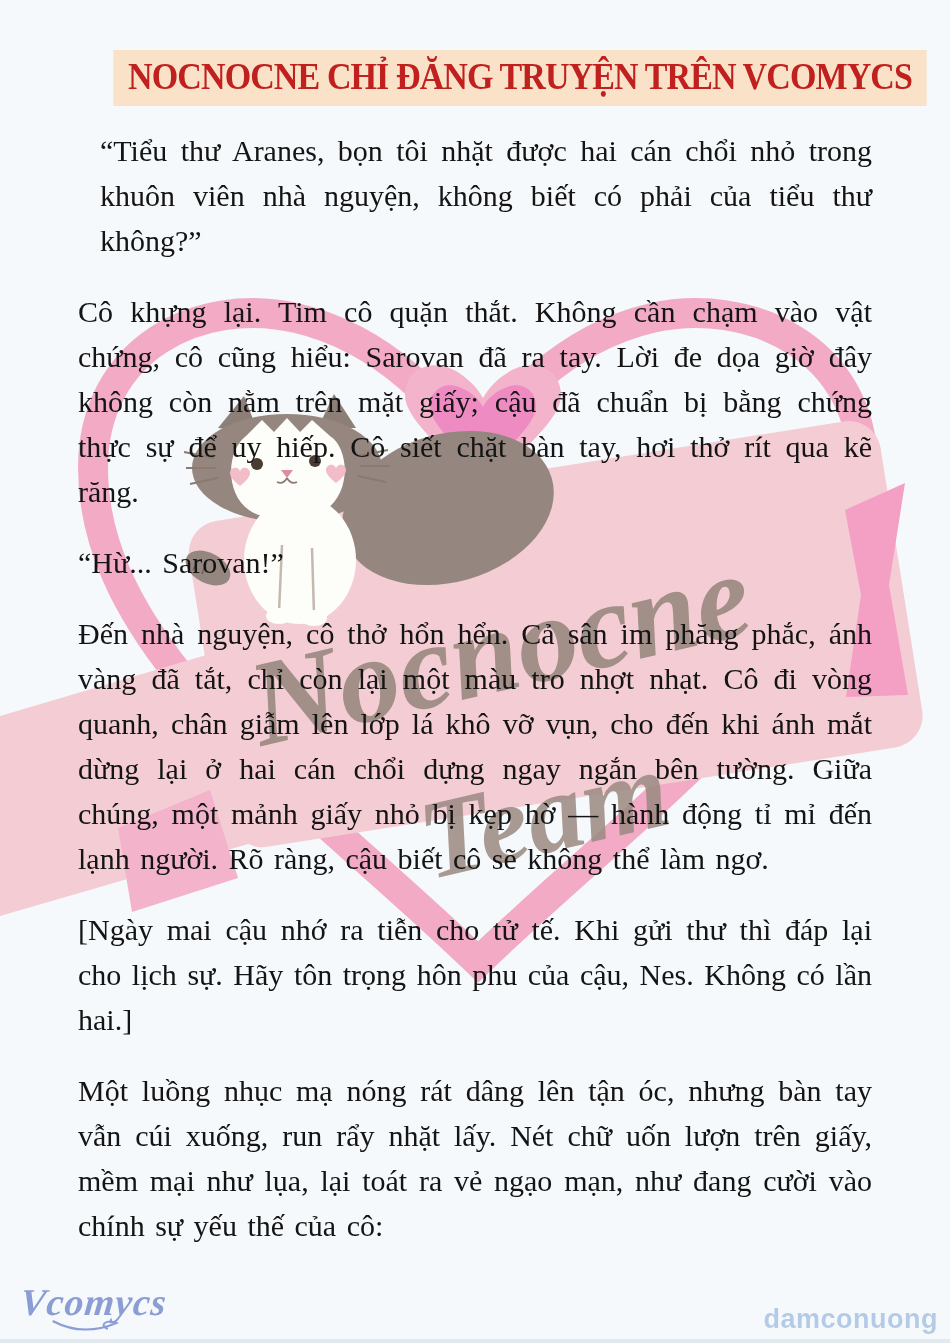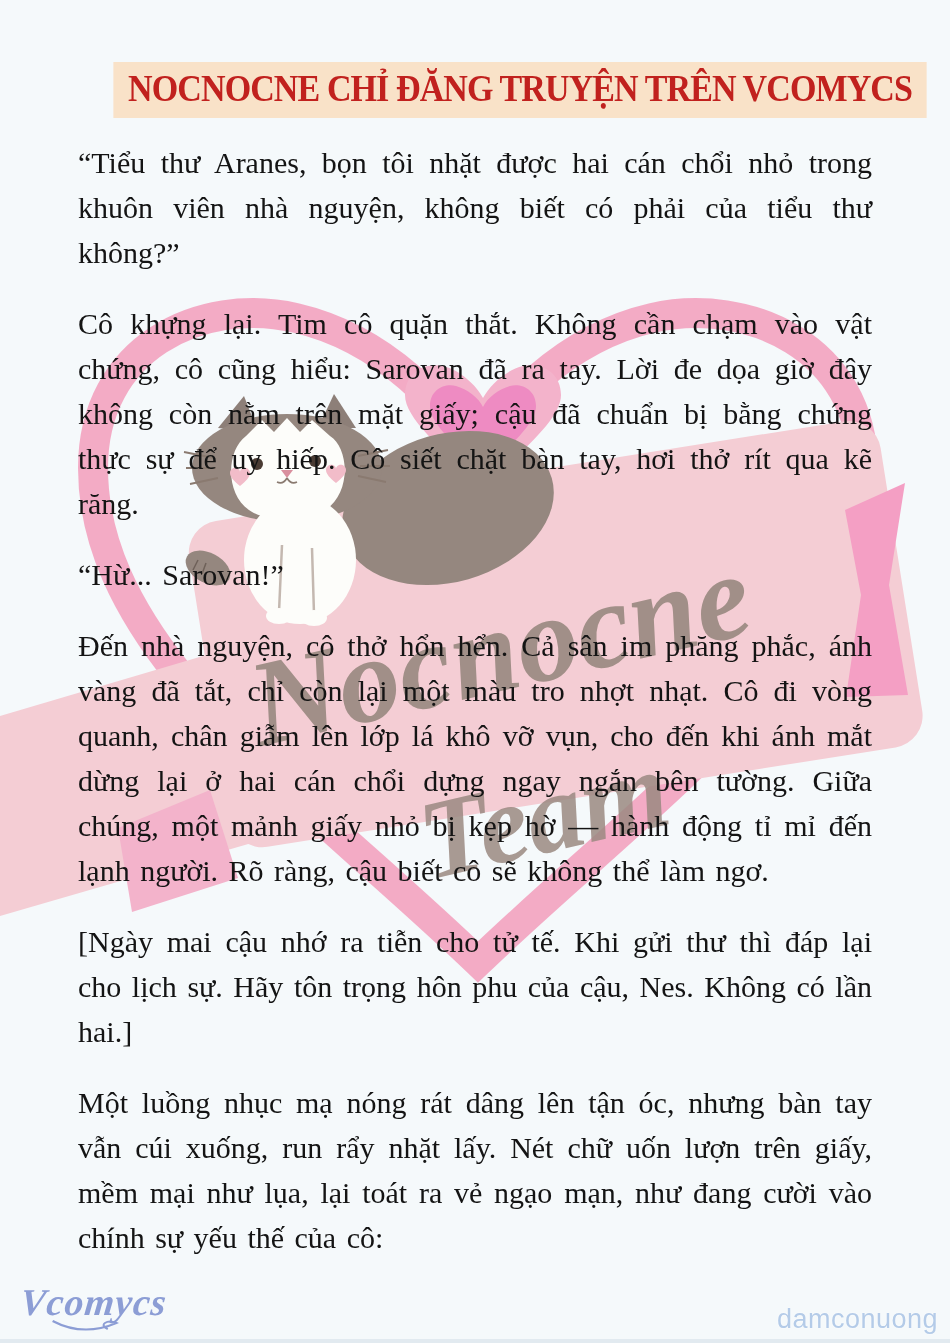--- a/index.html
+++ b/index.html
@@ -9,21 +9,21 @@
     background:#f5f9fb;
     overflow:hidden;
     font-family:"Liberation Serif", serif;
   }
   .watermark-layer{position:absolute;inset:0;z-index:0;}
   .content{
     position:absolute;inset:0;z-index:1;
     box-sizing:border-box;
     padding:50px 78px 0 78px;
   }
-  .header{ margin:12px 0 20px 0; }
+  .header{ margin:0 0 20px 0; }
   .header .hl{
     display:inline-block;
     background:#f9e2c8;
     color:#c1211e;
     font-weight:bold;
     font-size:37px;
     line-height:1.25;
     padding:4px 16px 6px 16px;
     letter-spacing:-1px;
     transform:scaleX(.92);
@@ -31,37 +31,37 @@
     white-space:nowrap;
   }
   p.story{
     margin:0 0 26px 0;
     font-size:30px;
     line-height:45px;
     color:#141414;
     text-align:justify;
     word-spacing:3px;
   }
-  p.story.first{margin-top:22px;}
+  p.story.first{margin-top:22px;margin-left:22px;}
   .footer-logo{
     position:absolute;left:20px;bottom:10px;z-index:2;
     color:#8c9dd5;
     font-family:"Liberation Serif", serif;
     font-style:italic;
     font-weight:bold;
     font-size:38px;
     letter-spacing:1px;
     transform:skewX(-6deg);
     line-height:1;
   }
   .footer-logo .flourish{display:block;margin-top:-4px;margin-left:28px;}
   .footer-credit{
     position:absolute;right:12px;bottom:8px;z-index:2;
     font-family:"Liberation Sans", sans-serif;
-    font-weight:normal;
+    font-weight:bold;
     font-size:27px;
     letter-spacing:.5px;
     color:#b4cbe8;
     text-shadow:0 0 2px #ffffff;
   }
   .bottom-line{
     position:absolute;left:0;right:0;bottom:0;height:4px;
     background:#e2eaf0;z-index:1;
   }
 </style>

